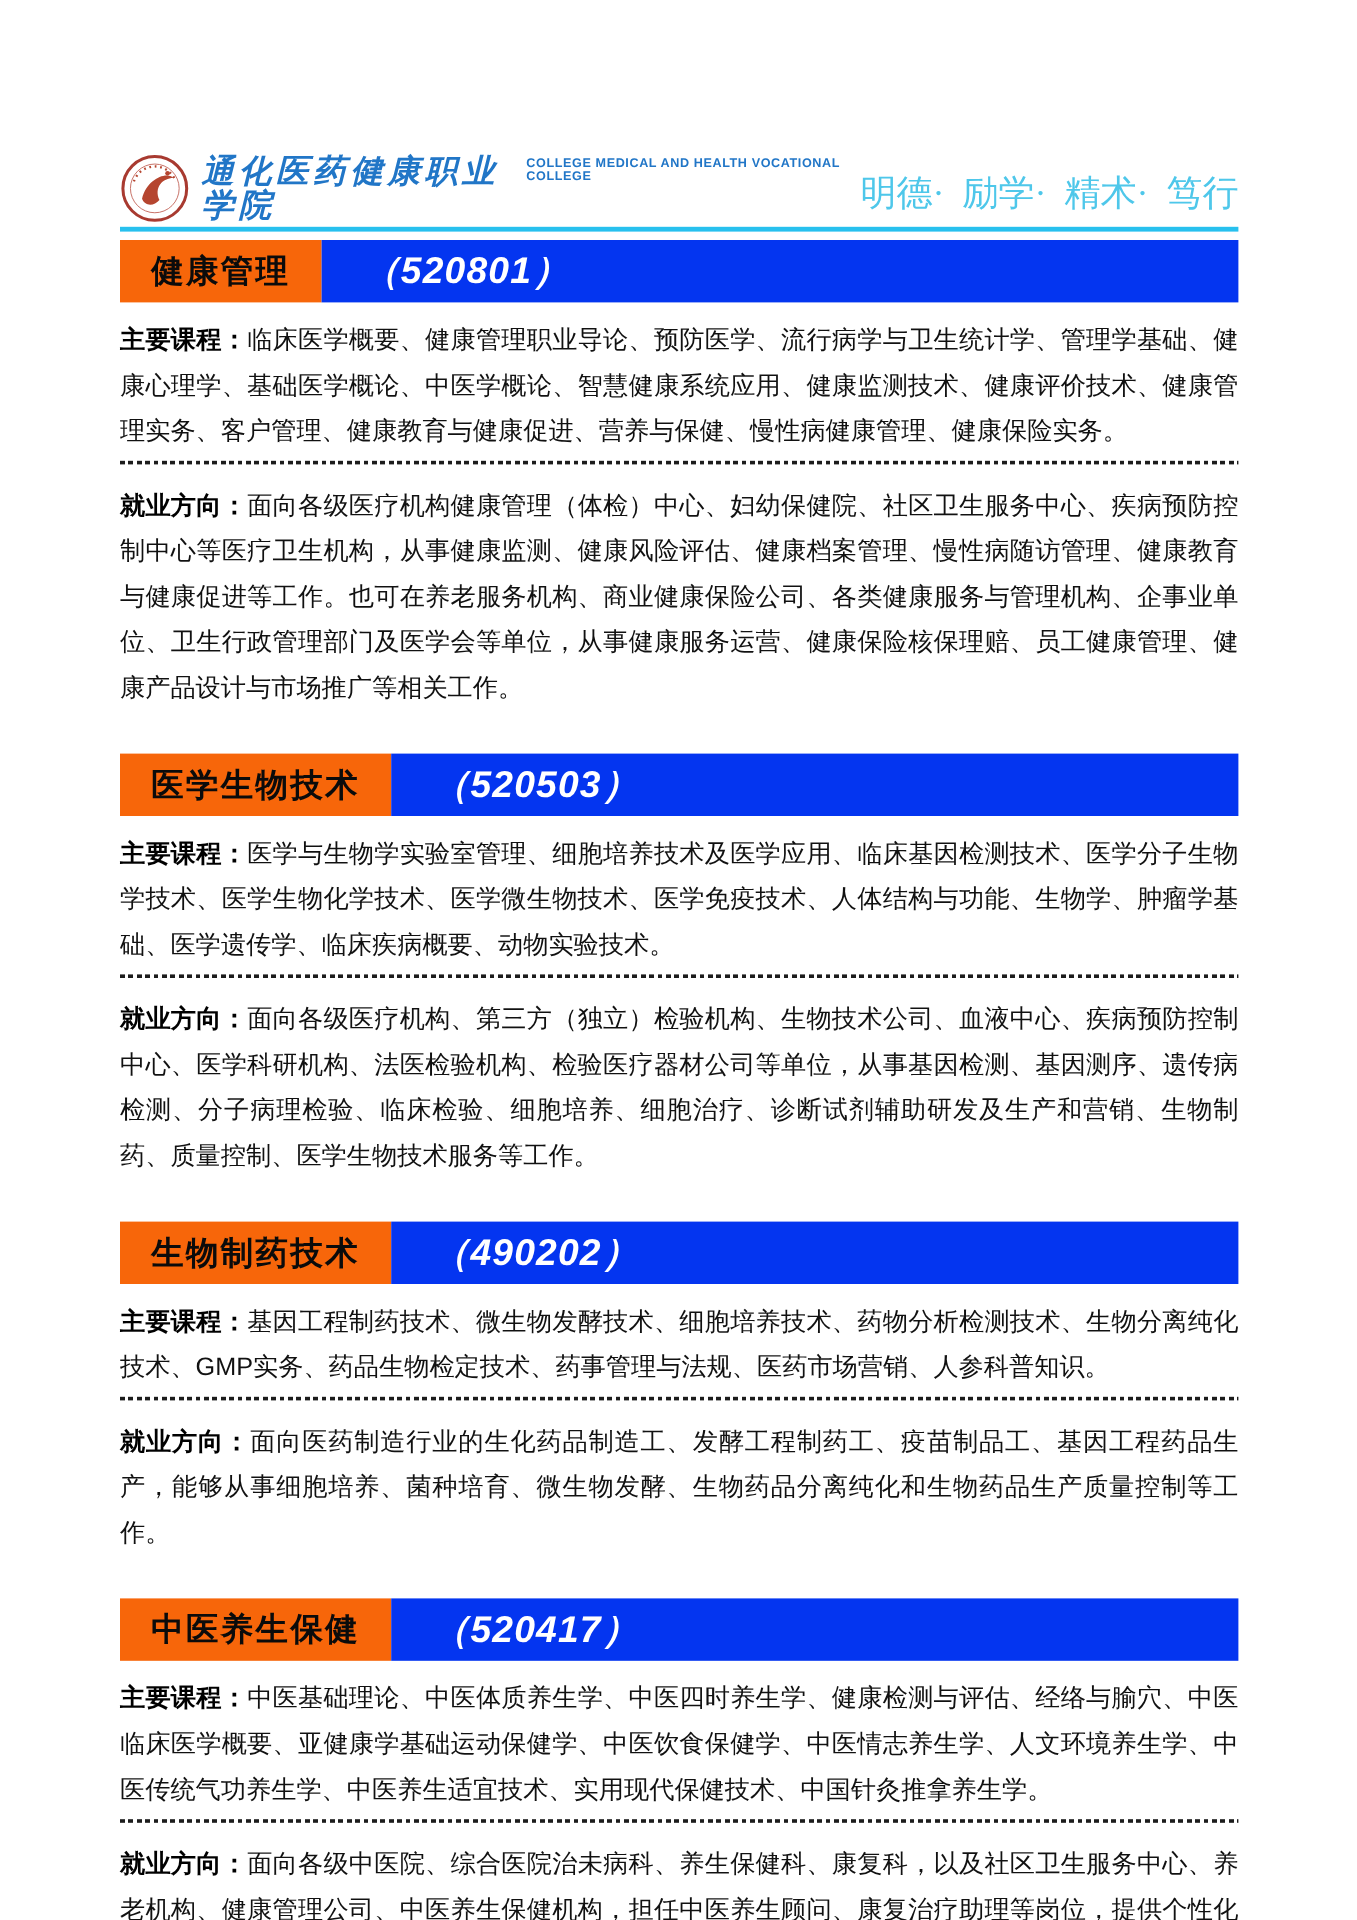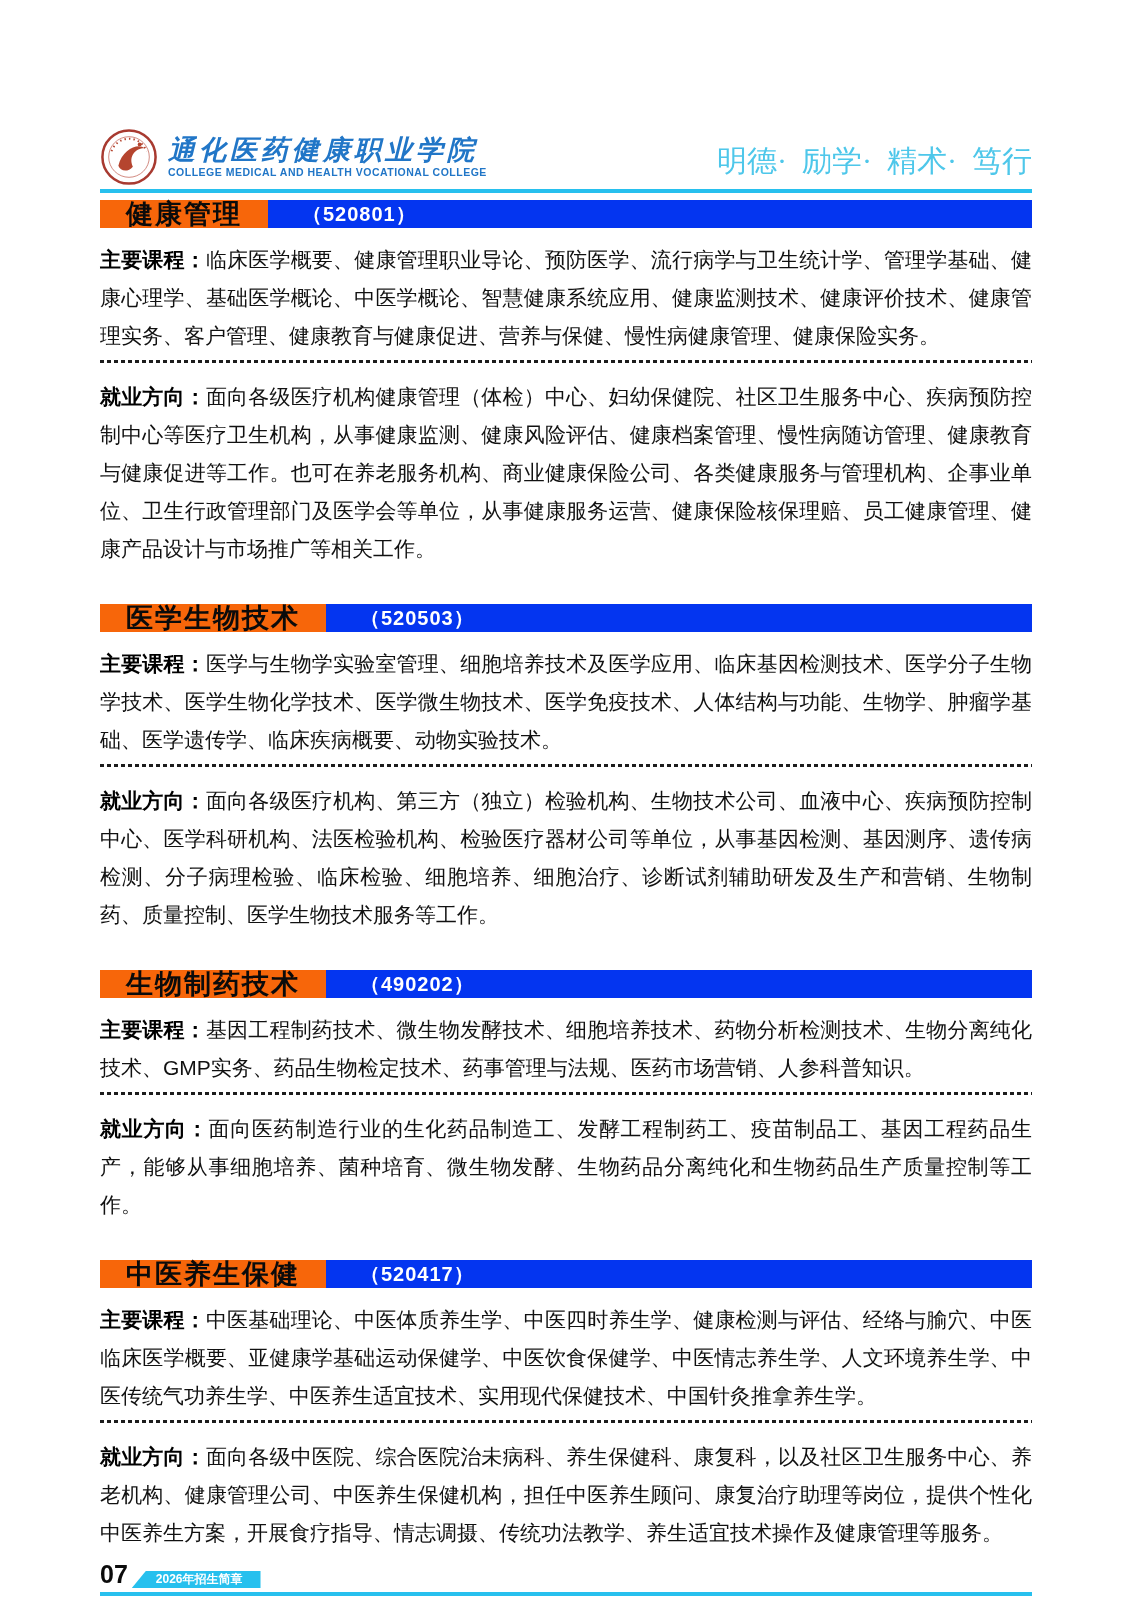--- a/index.html
+++ b/index.html
@@ -8,42 +8,42 @@
   .page {
     position:relative; width:1131px; height:1600px; margin:0 auto;
     background:#ffffff; overflow:hidden;
   }
   .content { width:932px; margin-left:100px; padding-top:122px; }
 
   
   .header-row { display:flex; align-items:flex-end; justify-content:space-between; height:64px; }
   .brand { display:flex; align-items:center; gap:10px; }
   .seal { width:58px; height:58px; flex:0 0 auto; }
-  .brand-names { display:flex; flex-direction:column; line-height:1.05; }
+  .brand-names { display:flex; line-height:1.05; }
   .brand-zh {
     color:var(--logo-blue); font-weight:800; font-size:27px; letter-spacing:4px;
     font-family:"Liberation Serif","DejaVu Serif",serif; font-style:italic;
   }
   .brand-en { color:var(--logo-blue); font-weight:700; font-size:10.5px; letter-spacing:.5px; margin-top:2px; }
   .motto {
     color:var(--cyan-text); font-family:"Liberation Serif","DejaVu Serif",serif;
     font-size:30px; white-space:pre; padding-bottom:4px;
   }
   .header-rule { height:4px; background:var(--cyan); margin-top:3px; }
 
   
-  .bar { display:flex; height:28px; margin-top:36px; }
+  .bar { display:flex; height:52px; margin-top:36px; }
   .bar.first { margin-top:7px; }
   .bar-title {
     background:var(--orange); color:#0b0b0b; font-weight:800; font-size:27px;
     display:flex; align-items:center; padding:0 26px; letter-spacing:2px; white-space:nowrap;
   }
   .bar-code {
-    background:var(--blue); color:#ffffff; font-weight:800; font-size:20px;
-    flex:1; display:flex; align-items:center; padding-left:34px; letter-spacing:1px;
+    background:var(--blue); color:#ffffff; font-weight:800; font-size:31px;
+    flex:1; display:flex; align-items:center; padding-left:34px; letter-spacing:1px;font-style:italic;
   }
 
   
   .para {
     margin-top:13px; font-size:21px; line-height:38px; color:#111;
     text-align:justify; font-weight:500;
   }
   .para.jobs { margin-top:15px;font-family:Liberation Serif, serif; }
   .plabel { font-weight:800; color:#000; }
   .dotted {

